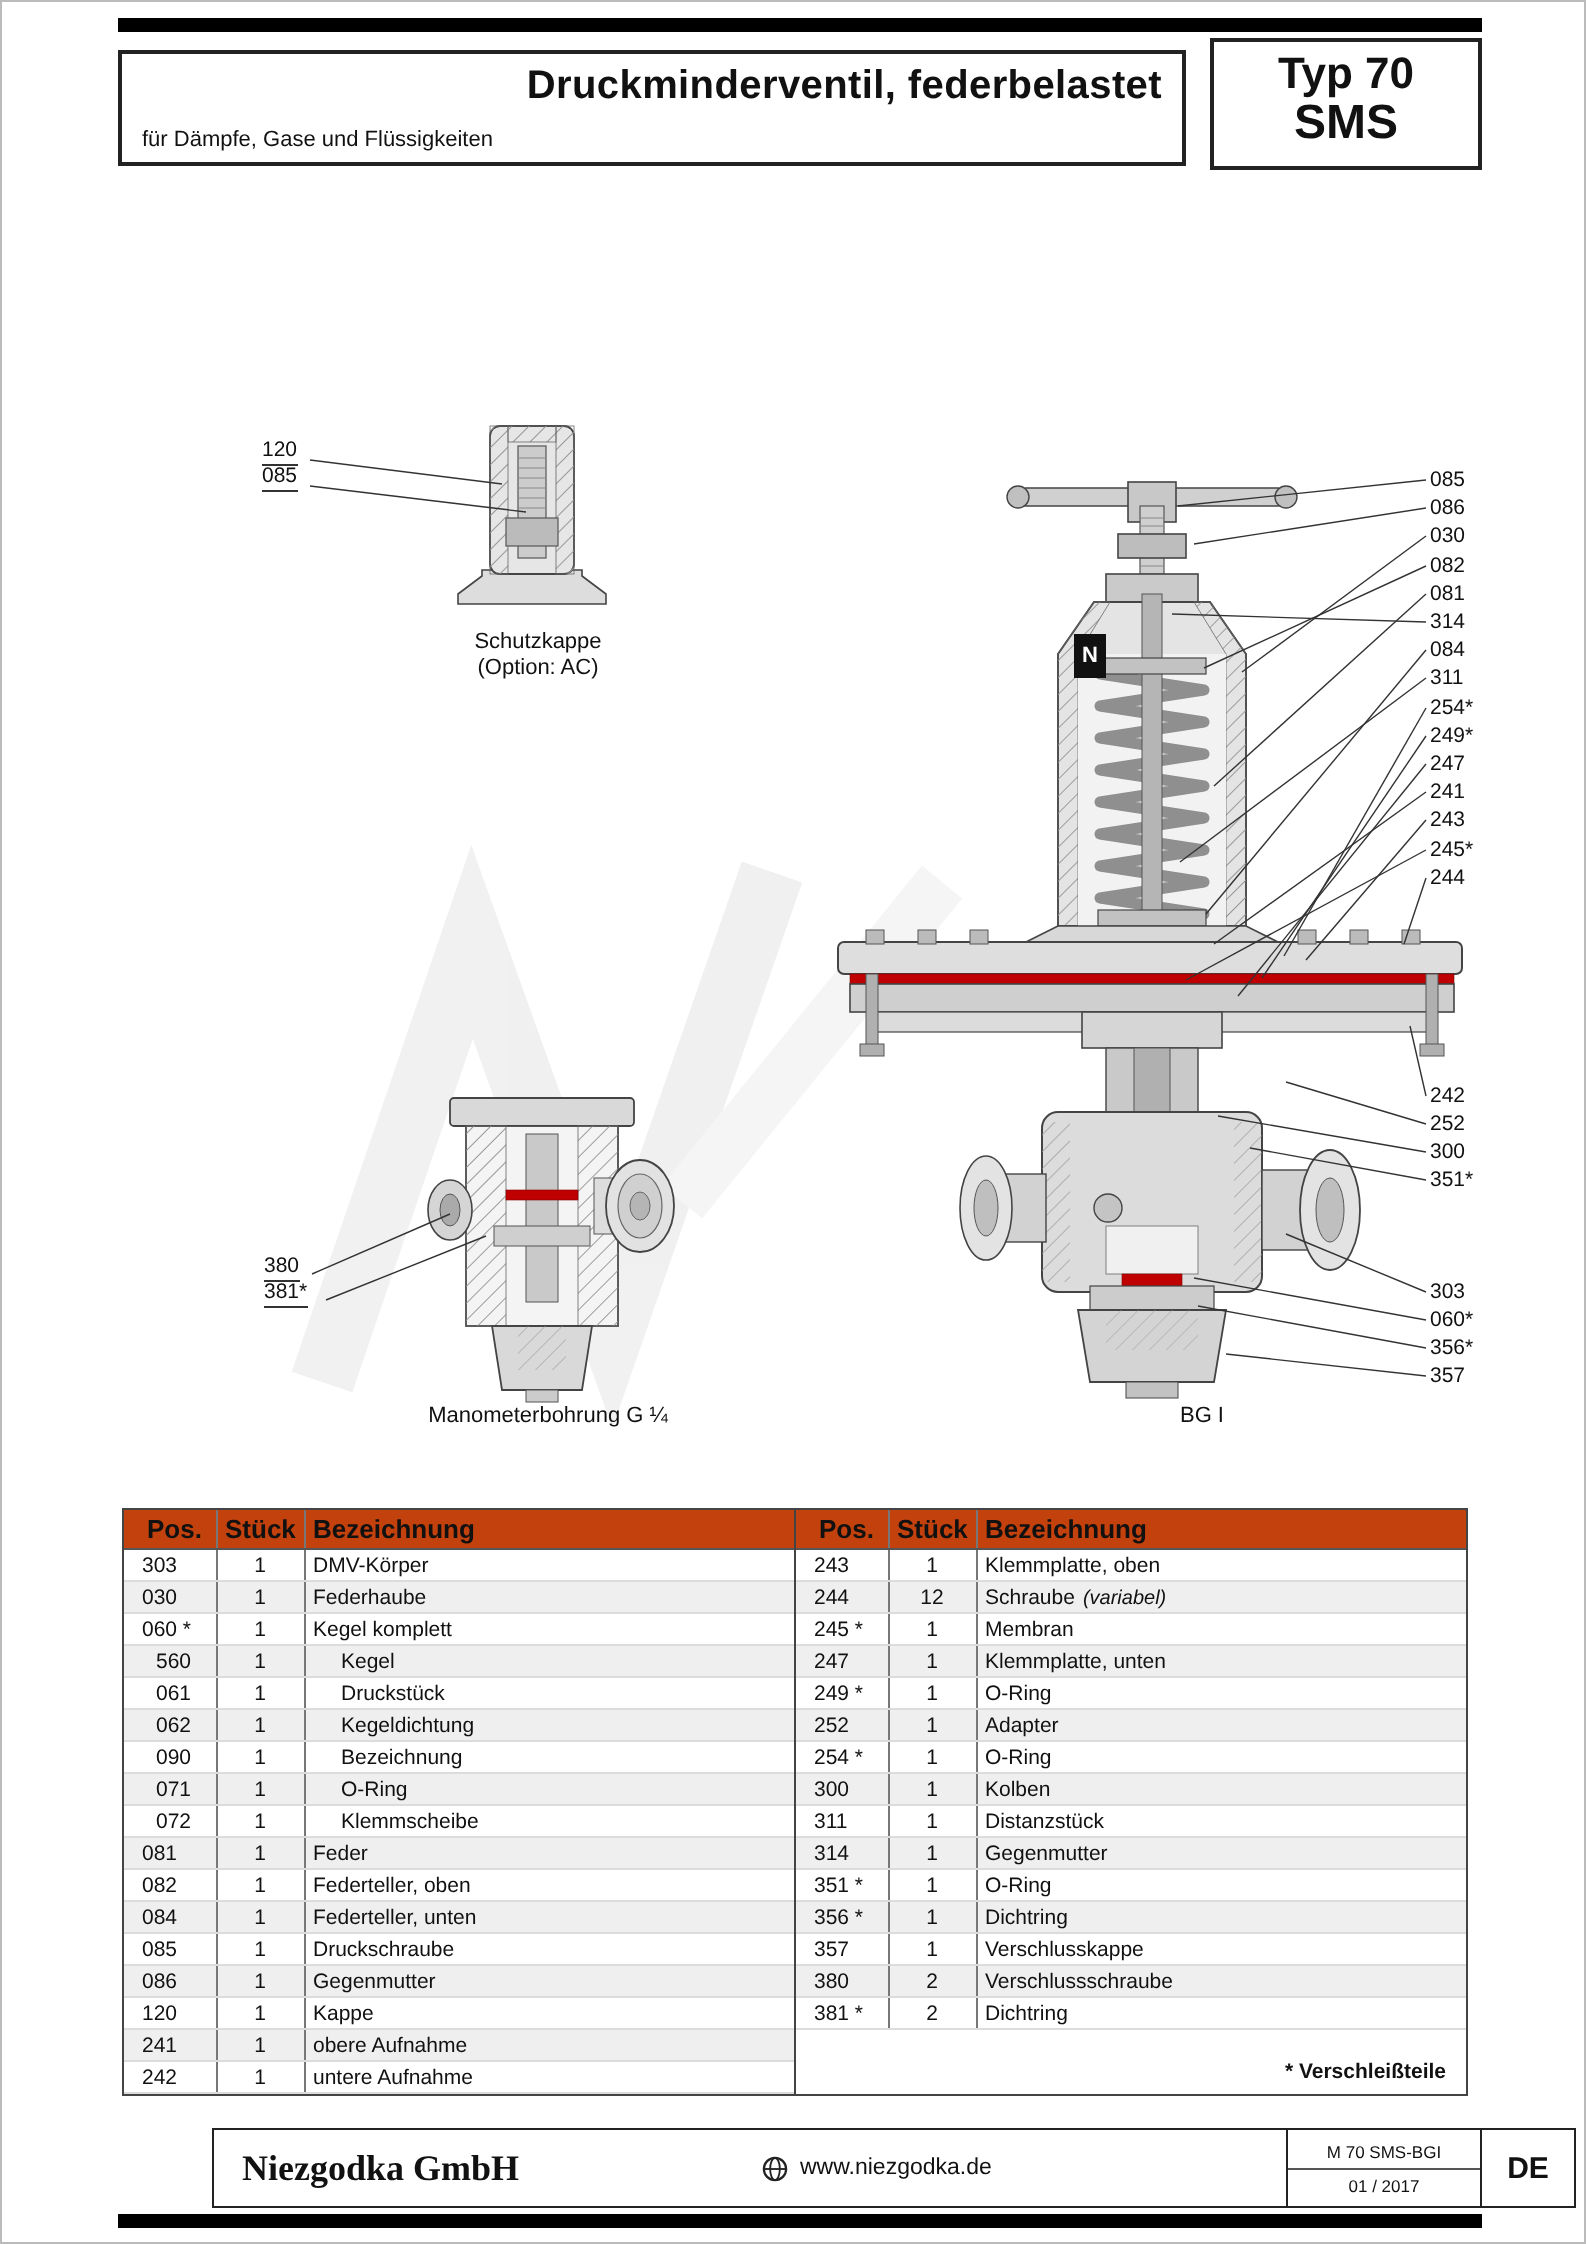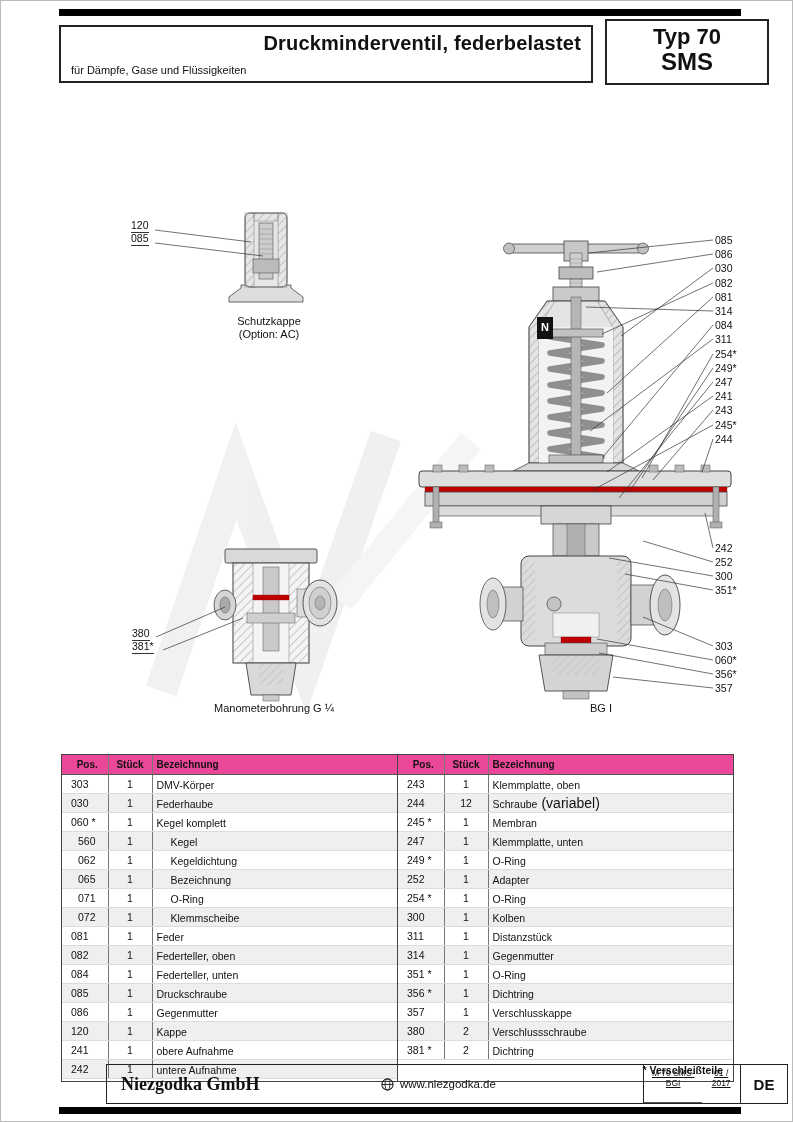--- a/index.html
+++ b/index.html
@@ -4,50 +4,50 @@
 <style>
   html,body{margin:0;padding:0;background:#e9e9e9;}
   .page{position:relative;width:793px;height:1122px;background:#fff;margin:0 auto;
         font-family:"Liberation Sans",sans-serif;color:#111;overflow:hidden;border:1px solid #bbb;box-sizing:border-box;}
   .topbar{position:absolute;left:58px;top:8px;width:682px;height:7px;background:#000;}
   .botbar{position:absolute;left:58px;top:1106px;width:682px;height:7px;background:#000;}
 
   .titlebox{position:absolute;left:58px;top:24px;width:534px;height:58px;border:2px solid #222;box-sizing:border-box;padding:5px 10px;}
   .titlebox .t{font-size:20px;font-weight:bold;letter-spacing:.2px;text-align:right;}
   .titlebox .s{font-size:11px;margin-top:9px;}
-  .typebox{position:absolute;left:604px;top:18px;width:164px;height:66px;border:2px solid #222;box-sizing:border-box;text-align:center;}
+  .typebox{position:absolute;left:604px;top:18px;width:136px;height:66px;border:2px solid #222;box-sizing:border-box;text-align:center;}
   .typebox .l1{font-size:22px;font-weight:bold;margin-top:3px;}
   .typebox .l2{font-size:24px;font-weight:bold;margin-top:-2px;}
 
   svg.draw{position:absolute;left:0;top:0;width:793px;height:1122px;}
 
   .co{position:absolute;font-size:10.5px;line-height:12px;white-space:nowrap;}
   .co.u{border-bottom:1px solid #333;padding-bottom:1px;}
   .dlabel{position:absolute;font-size:11px;text-align:center;line-height:13px;}
 
   .tablewrap{position:absolute;left:60px;top:753px;width:673px;border:1.4px solid #444;display:flex;box-sizing:border-box;background:#fff;}
   .half{flex:1;display:flex;flex-direction:column;}
   .half.left{border-right:1.2px solid #444;}
   table{border-collapse:collapse;width:100%;table-layout:fixed;}
-  th{background:#ec4899;font-size:10px;font-weight:bold;height:17px;border-bottom:1.2px solid #555;padding:1px 4px;text-align:left;}
+  th{background:#c2410c;font-size:13px;font-weight:bold;height:17px;border-bottom:1.2px solid #555;padding:1px 4px;text-align:left;}
   th.c{text-align:center;}
   td{font-size:10.5px;height:13px;padding:1px 4px;border-bottom:1px solid #dcdcdc;white-space:nowrap;overflow:hidden;}
   col.pos{width:46px;} col.qty{width:44px;}
   td.pos,th.pos{border-right:1px solid #777;padding-left:9px;}
   td.qty,th.qty{border-right:1px solid #777;text-align:center;}
   tbody tr:nth-of-type(even) td{background:#efefef;}
   tr.sub td.pos{padding-left:16px;}
   tr.sub td.name{padding-left:18px;}
-  td .note{font-size:14px;margin-left:4px;}
+  td .note{font-style:italic;font-size:10px;margin-left:4px;}
   .footnote{margin-top:auto;text-align:right;font-size:10.5px;font-weight:bold;padding:4px 10px 5px 0;}
 
   .footer{position:absolute;left:58px;top:1063px;width:682px;height:40px;border:1.6px solid #222;box-sizing:border-box;display:flex;align-items:stretch;margin-left:47px;}
   .footer .company{font-family:"Liberation Serif",serif;font-weight:bold;font-size:18px;padding:9px 0 0 14px;width:260px;}
   .footer .site{display:flex;align-items:center;gap:6px;font-size:11.5px;flex:1;}
-  .footer .docbox{width:96px;border-left:1.2px solid #222;display:flex;flex-direction:row;justify-content:center;text-align:center;text-decoration:underline;}
+  .footer .docbox{width:96px;border-left:1.2px solid #222;display:flex;flex-direction:column;justify-content:center;text-align:center;}
   .footer .docbox .d1{font-size:8.5px;border-bottom:1px solid #555;padding:3px 2px;}
   .footer .docbox .d2{font-size:8.5px;padding:3px 2px;}
   .footer .lang{width:46px;border-left:1.2px solid #222;display:flex;align-items:center;justify-content:center;font-weight:bold;font-size:15px;}
 </style>
 </head>
 <body>
 
 <div class="page">
 
   <div class="topbar"></div>
@@ -287,29 +287,34 @@
               <td class="qty">1</td>
               <td class="name"><span>Kegel komplett</span><span class="note"></span></td>
             </tr>
 
             <tr class="sub">
               <td class="pos">560</td>
               <td class="qty">1</td>
               <td class="name"><span>Kegel</span><span class="note"></span></td>
             </tr>
 
+            <tr class="sub">
+              <td class="pos">061</td>
+              <td class="qty">1</td>
+              <td class="name"><span>Druckstück</span><span class="note"></span></td>
+            </tr>
 
             <tr class="sub">
               <td class="pos">062</td>
               <td class="qty">1</td>
               <td class="name"><span>Kegeldichtung</span><span class="note"></span></td>
             </tr>
 
             <tr class="sub">
-              <td class="pos">065</td>
+              <td class="pos">090</td>
               <td class="qty">1</td>
               <td class="name"><span>Bezeichnung</span><span class="note"></span></td>
             </tr>
 
             <tr class="sub">
               <td class="pos">071</td>
               <td class="qty">1</td>
               <td class="name"><span>O-Ring</span><span class="note"></span></td>
             </tr>
 

